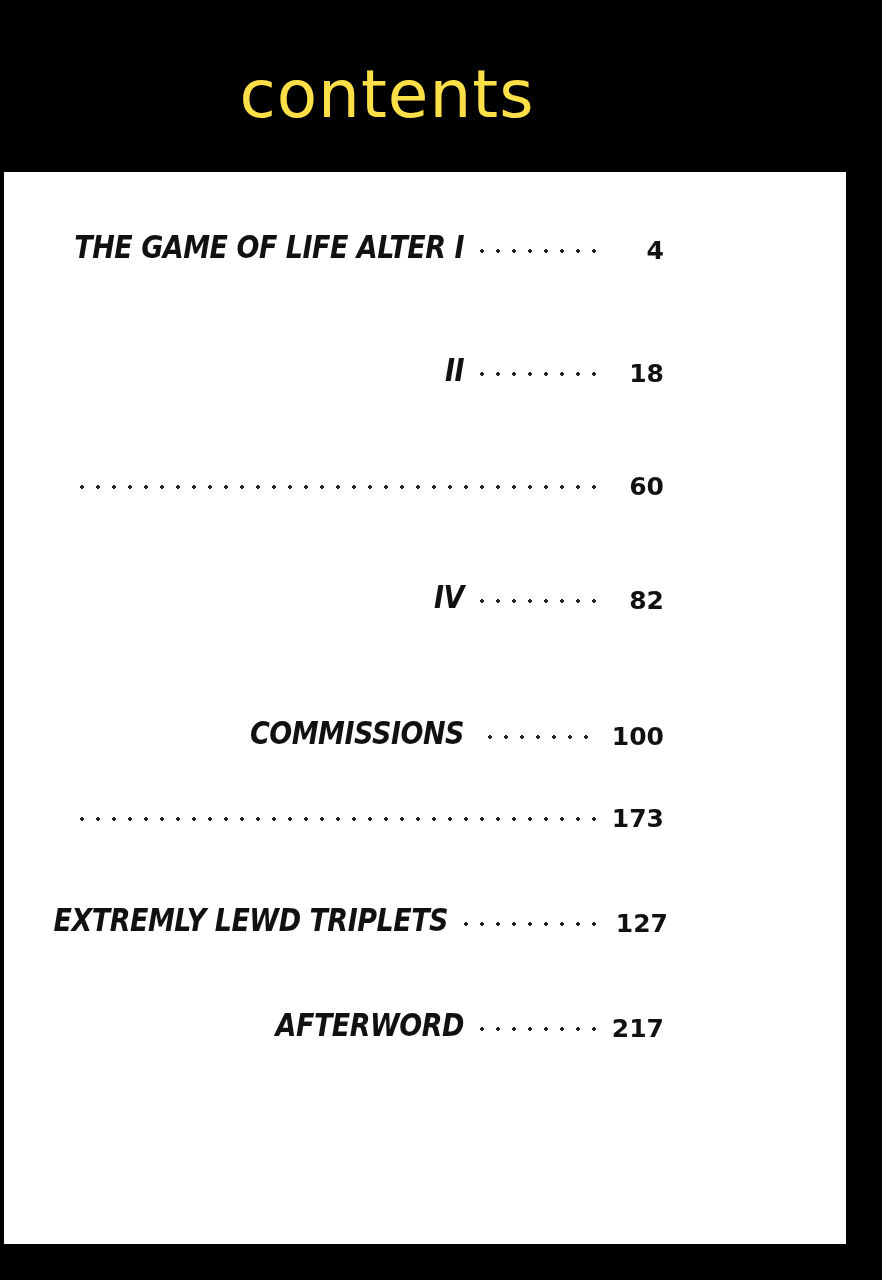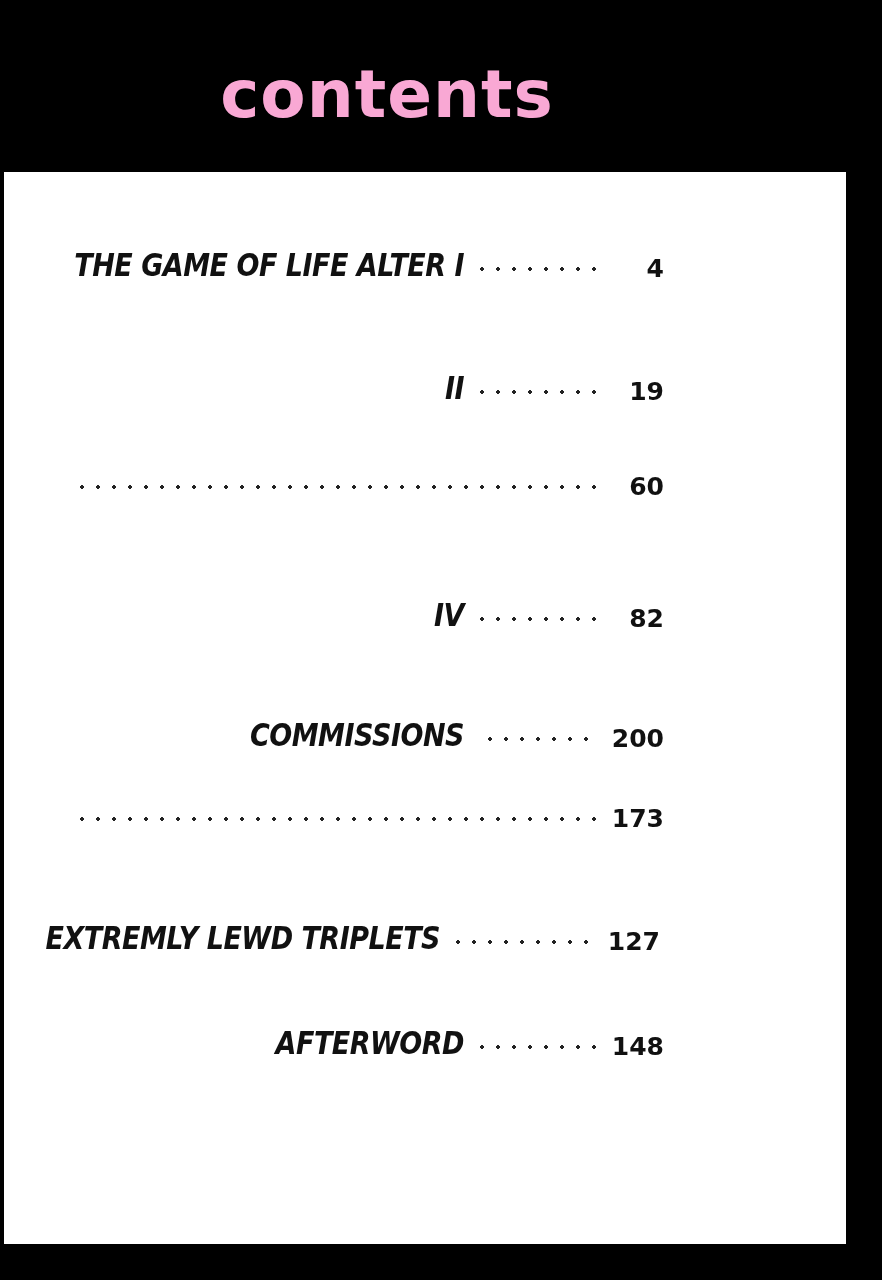--- a/index.html
+++ b/index.html
@@ -33,24 +33,24 @@
     height: 172px;
     background: #000000;
   }
 
   .title {
     position: absolute;
     left: 0;
     top: 62px;
     width: 774px;
     text-align: center;
-    color: #f9a8d4;
+    color: #fde047;
     font-family: "DejaVu Sans", sans-serif;
     font-size: 66px;
-    font-weight: 700;
+    font-weight: 400;
     letter-spacing: 1px;
     line-height: 1;
   }
 
   
   .sheet {
     position: absolute;
     left: 4px;
     top: 172px;
     width: 842px;
@@ -108,21 +108,20 @@
     white-space: nowrap;
   }
 
   
   .toc-row.indent .entry-label {
     text-align: right;
   }
   .label-wrap {
     display: flex;
     justify-content: flex-end;
-    margin-top: 18px;
   }
 </style>
 </head>
 <body>
 
 <div class="page">
 
   <div class="header-band">
     <div class="title">contents</div>
   </div>
@@ -136,61 +135,61 @@
         </div>
         <span class="dots"></span>
         <span class="entry-page">4</span>
       </div>
 
       <div class="toc-row indent" style="top:185px;">
         <div class="label-wrap" style="width:400px;">
           <span class="entry-label">II</span>
         </div>
         <span class="dots"></span>
-        <span class="entry-page">19</span>
+        <span class="entry-page">18</span>
       </div>
 
       <div class="toc-row indent" style="top:300px;">
         <span class="dots"></span>
         <span class="entry-page">60</span>
       </div>
 
       <div class="toc-row indent" style="top:412px;">
         <div class="label-wrap" style="width:400px;">
           <span class="entry-label">IV</span>
         </div>
         <span class="dots"></span>
         <span class="entry-page">82</span>
       </div>
 
-      <div class="toc-row indent" style="top:532px;gap:8px;">
+      <div class="toc-row indent" style="top:548px;gap:8px;">
         <div class="label-wrap" style="width:400px;">
           <span class="entry-label">COMMISSIONS</span>
         </div>
         <span class="dots"></span>
-        <span class="entry-page">200</span>
+        <span class="entry-page">100</span>
       </div>
 
       <div class="toc-row indent" style="top:632px;">
         <span class="dots"></span>
         <span class="entry-page">173</span>
       </div>
 
-      <div class="toc-row indent" style="top:735px; left:36px; width:620px;justify-content:flex-end;">
+      <div class="toc-row indent" style="top:735px; left:44px; width:620px;justify-content:flex-end;">
         <div class="label-wrap" style="width:400px;">
           <span class="entry-label">EXTREMLY LEWD TRIPLETS</span>
         </div>
         <span class="dots"></span>
         <span class="entry-page">127</span>
       </div>
 
       <div class="toc-row indent" style="top:840px;">
         <div class="label-wrap" style="width:400px;justify-content:flex-end;">
           <span class="entry-label">AFTERWORD</span>
         </div>
         <span class="dots"></span>
-        <span class="entry-page">148</span>
+        <span class="entry-page">217</span>
       </div>
 
     </div>
   </div>
 
 </div>
 
 </body></html>

